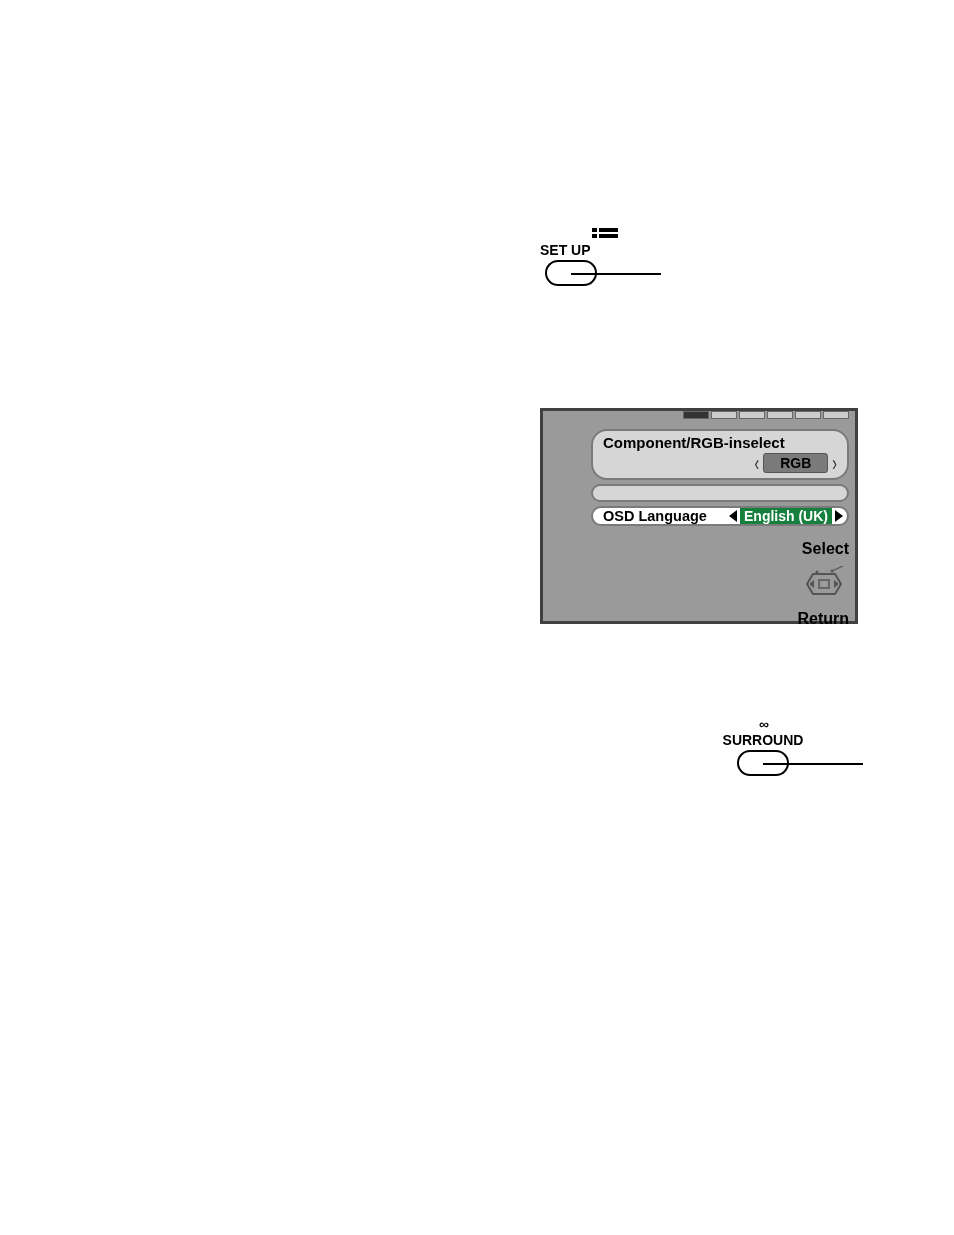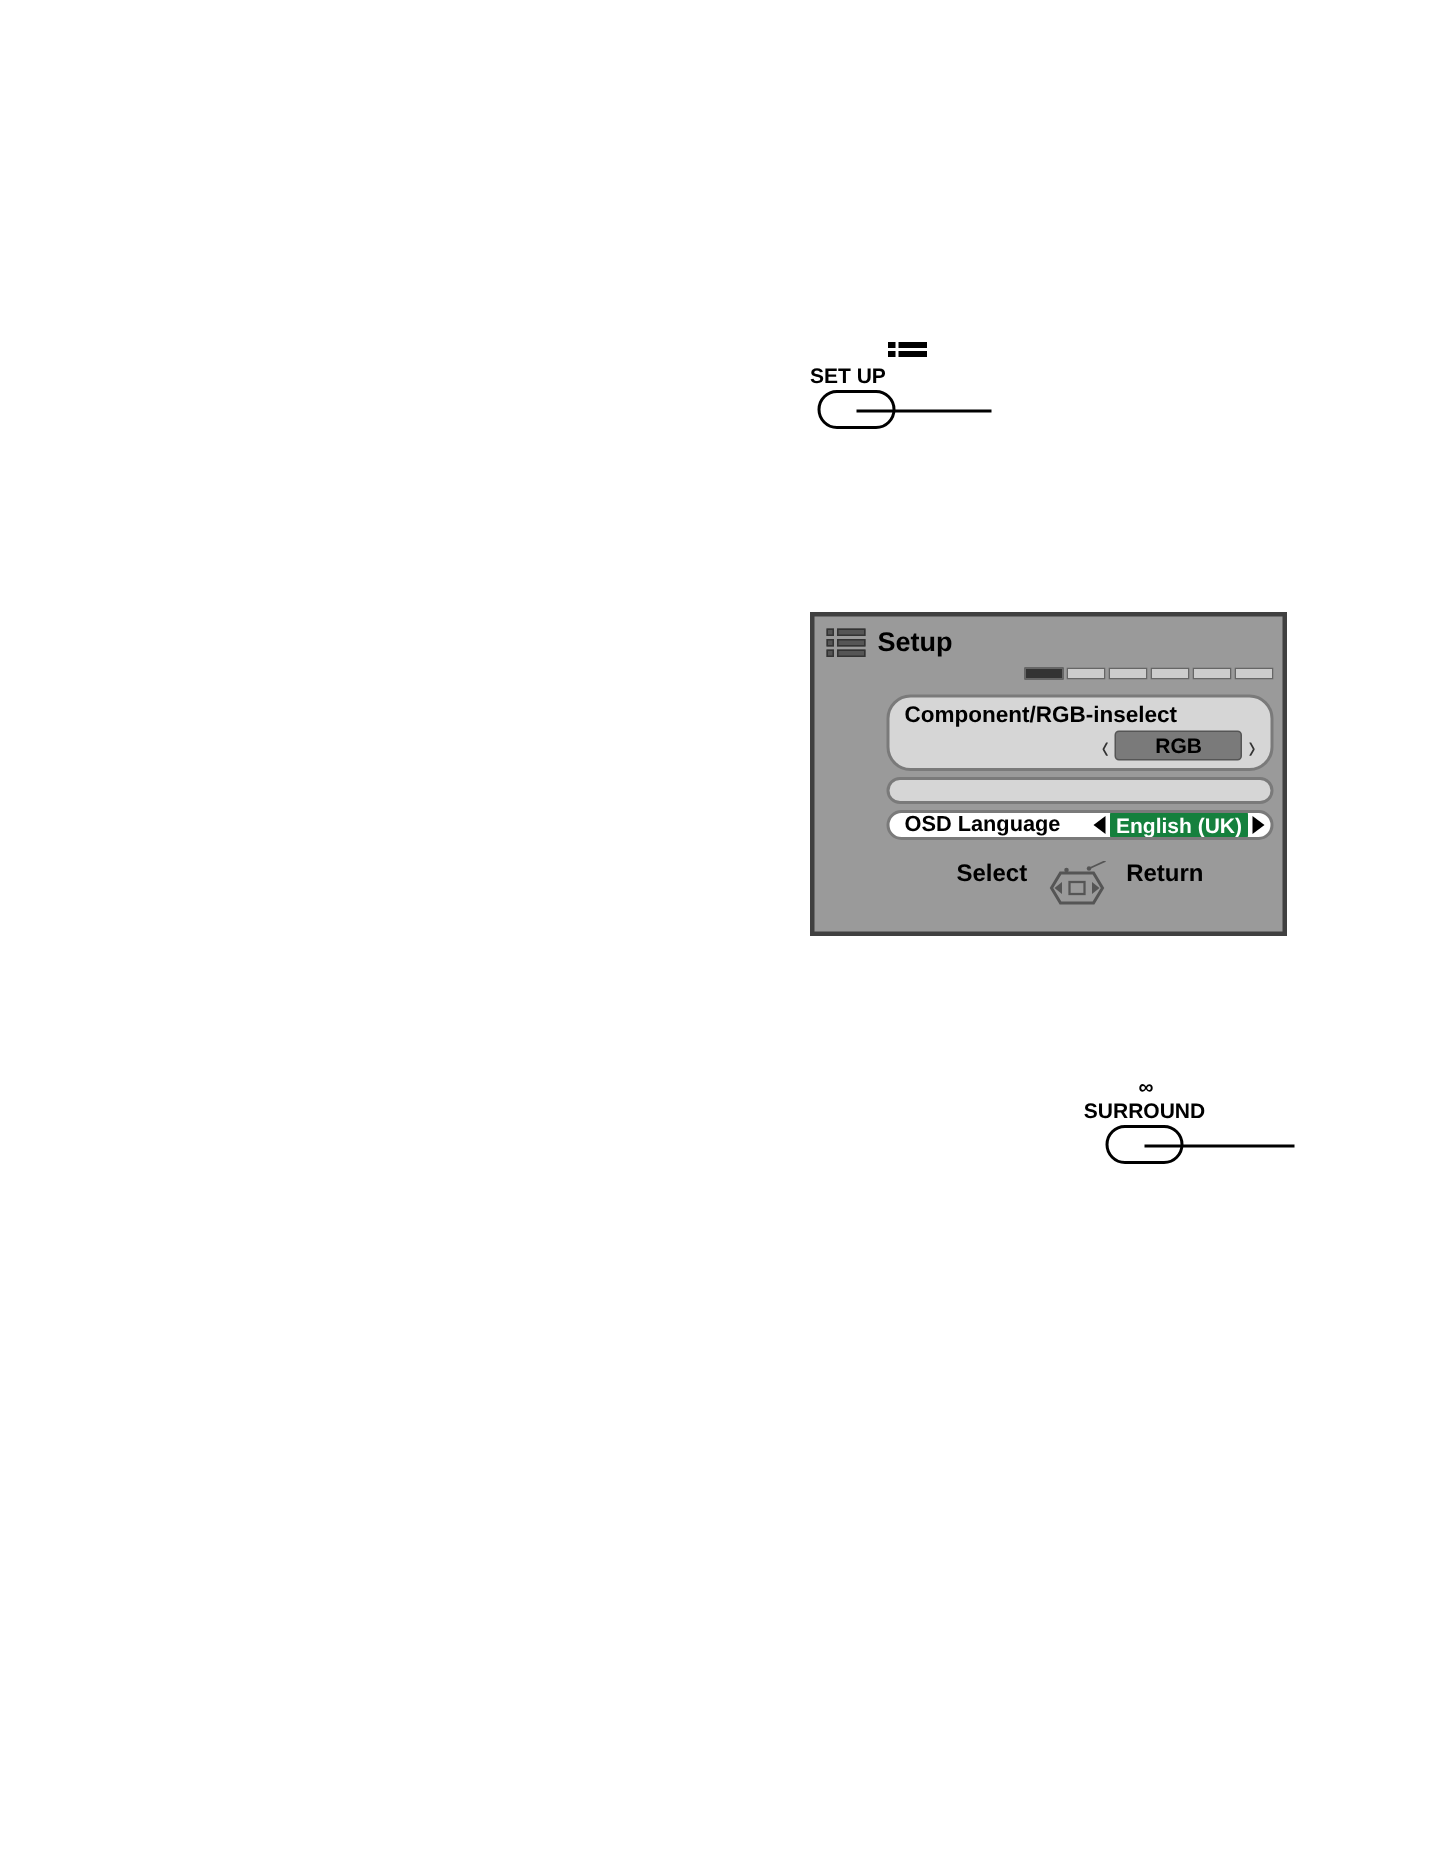--- a/index.html
+++ b/index.html
@@ -153,21 +153,21 @@
   .osd-arrow {
     font-size: 14px;
     color: #333;
     display: inline-block;
     transform: scaleY(1.6);
   }
   .osd-value-box {
     background: #7a7a7a;
     border: 1px solid #555;
     border-radius: 3px;
-    padding: 1px 26px;
+    padding: 1px 16px;
     font-weight: bold;
     font-size: 14px;
     color: #000;
   }
   .osd-empty-row {
     background: #d6d6d6;
     border: 2px solid #7a7a7a;
     border-radius: 10px;
     height: 18px;
     margin-bottom: 4px;
@@ -210,24 +210,25 @@
     color: #fff;
     font-weight: bold;
     font-size: 14px;
     padding: 2px 4px;
     border-radius: 3px;
     margin: 0 3px;
     white-space: nowrap;
   }
   .osd-footer {
     display: flex;
-    align-items: flex-start;
+    align-items: flex-end;
     justify-content: center;
     gap: 8px;
     margin-top: 14px;
+    flex-direction: column;
   }
   .osd-footer-label {
     font-weight: bold;
     font-size: 16px;
     color: #000;
   }
   .nav-icon {
     width: 50px;
     height: 36px;
     position: relative;
@@ -285,37 +286,20 @@
         <div class="setup-icon-line"></div>
       </div>
   </div>
   <div class="setup-label">SET UP</div>
   <div class="pill-button">
     <div class="pill-line"></div>
   </div>
 </div>
 
 <div class="osd-panel">
-  <div class="osd-titlebar">
-    <div class="osd-title-icon">
-      <div class="osd-title-icon-row">
-          <div class="osd-t-sq"></div>
-          <div class="osd-t-ln"></div>
-        </div>
-      <div class="osd-title-icon-row">
-          <div class="osd-t-sq"></div>
-          <div class="osd-t-ln"></div>
-        </div>
-      <div class="osd-title-icon-row">
-          <div class="osd-t-sq"></div>
-          <div class="osd-t-ln"></div>
-        </div>
-    </div>
-    <div class="osd-title">Setup</div>
-  </div>
   <div class="osd-tabstrip">
     <div class="osd-tab active"></div>
     <div class="osd-tab"></div>
     <div class="osd-tab"></div>
     <div class="osd-tab"></div>
     <div class="osd-tab"></div>
     <div class="osd-tab"></div>
   </div>
   <div class="osd-content">
     <div class="osd-field">

